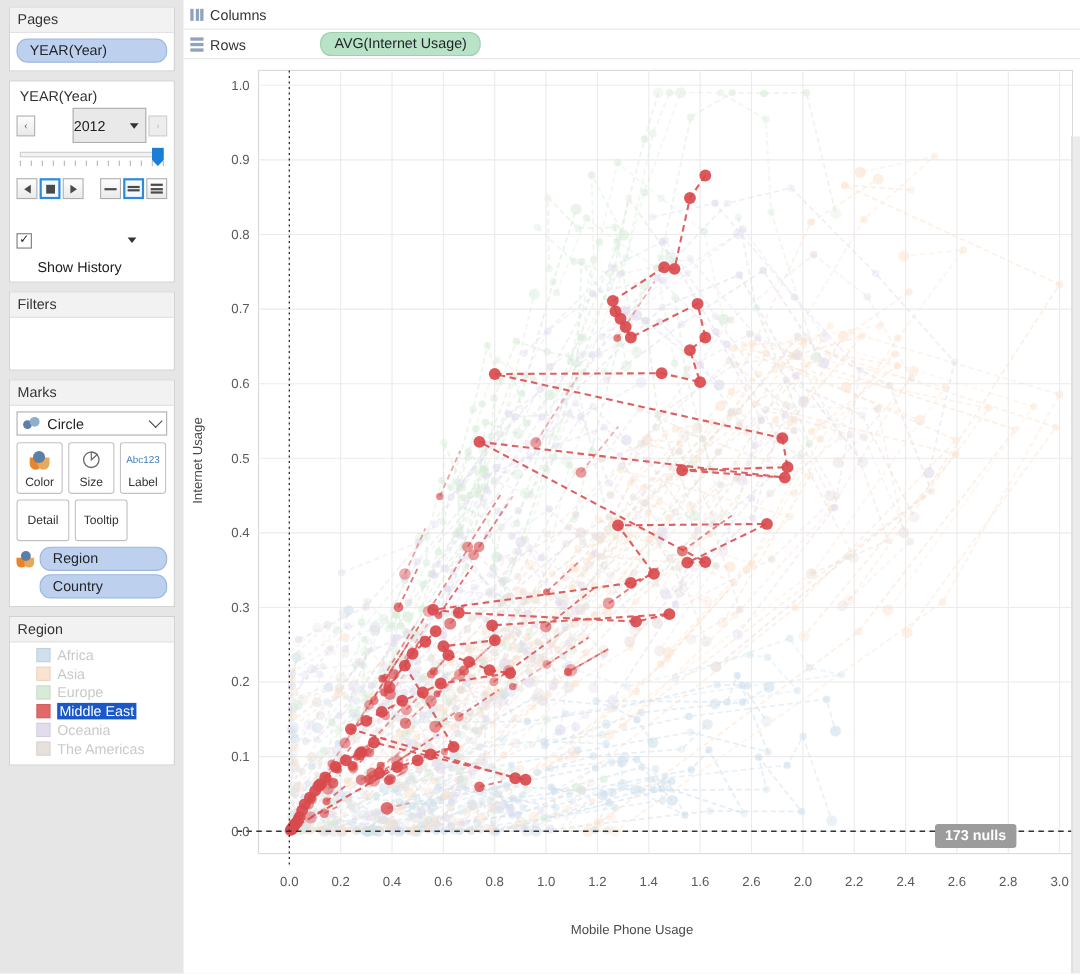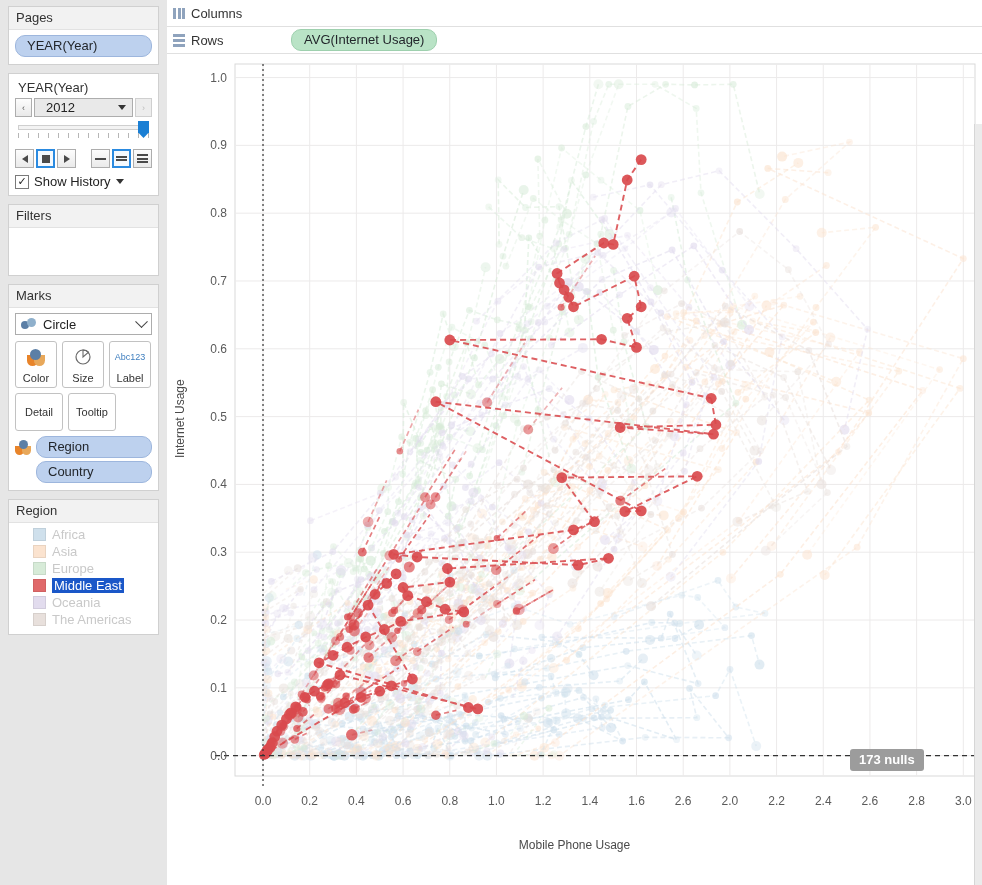--- a/index.html
+++ b/index.html
@@ -58,28 +58,29 @@
   .spin-btn{
     width:17px;height:19px;
     border:1px solid #adadad;
     background:linear-gradient(#fdfdfd,#e9e9e9);
     display:flex;align-items:center;justify-content:center;
     box-sizing:border-box;
     font-size:9px;color:#555;
   }
   .spin-btn.dim{color:#bdbdbd;border-color:#cfcfcf;background:#ededed;}
   .combo{
-    flex:1;height:19px;
+    flex:1;height:32px;
     border:1px solid #adadad;
     background:#e9e9e9;
     display:flex;align-items:center;
     box-sizing:border-box;
-    padding:0 3px 0 11px;
+    padding:0 3px 0 0;
     font-size:13px;color:#222;
     justify-content:space-between;
+    margin-left:32px;
   }
   .caret{width:0;height:0;border-left:4px solid transparent;border-right:4px solid transparent;border-top:5px solid #333;margin-right:3px;}
 
   .slider-wrap{margin:6px 1px 0 1px;position:relative;height:22px;}
   .slider-track{position:absolute;left:2px;right:2px;top:2px;height:5px;background:#f3f3f3;border:1px solid #cfcfcf;box-sizing:border-box;}
   .slider-ticks{position:absolute;left:2px;right:2px;top:10px;height:5px;display:flex;justify-content:space-between;}
   .slider-ticks i{width:1px;height:5px;background:#b6b6b6;display:block;}
   .slider-thumb{
     position:absolute;right:2px;top:-2px;width:11px;height:17px;
     background:#1a7fd4;
@@ -99,21 +100,21 @@
   .sq{width:8px;height:8px;background:#4a4a4a;}
   .bars{display:flex;flex-direction:column;gap:1.5px;align-items:center;justify-content:center;}
   .bars span{display:block;background:#4a4a4a;height:2px;}
 
   .hist-row{display:flex;align-items:center;gap:5px;margin-top:6px;}
   .chk{
     width:14px;height:14px;border:1px solid #7a7a7a;background:#fff;
     display:flex;align-items:center;justify-content:center;box-sizing:border-box;
     font-size:11px;color:#222;line-height:1;
   }
-  .hist-label{font-size:13px;color:#222;}
+  .hist-label{font-size:13px;color:#222;margin-top:48px;}
   .dd-caret{width:0;height:0;border-left:4px solid transparent;border-right:4px solid transparent;border-top:5px solid #333;}
 
   
   .marks-sel{
     display:flex;align-items:center;gap:6px;
     border:1px solid #adadad;background:#fff;
     height:22px;padding:0 5px;box-sizing:border-box;
     font-size:13px;color:#222;
     justify-content:space-between;
     margin-bottom:6px;

